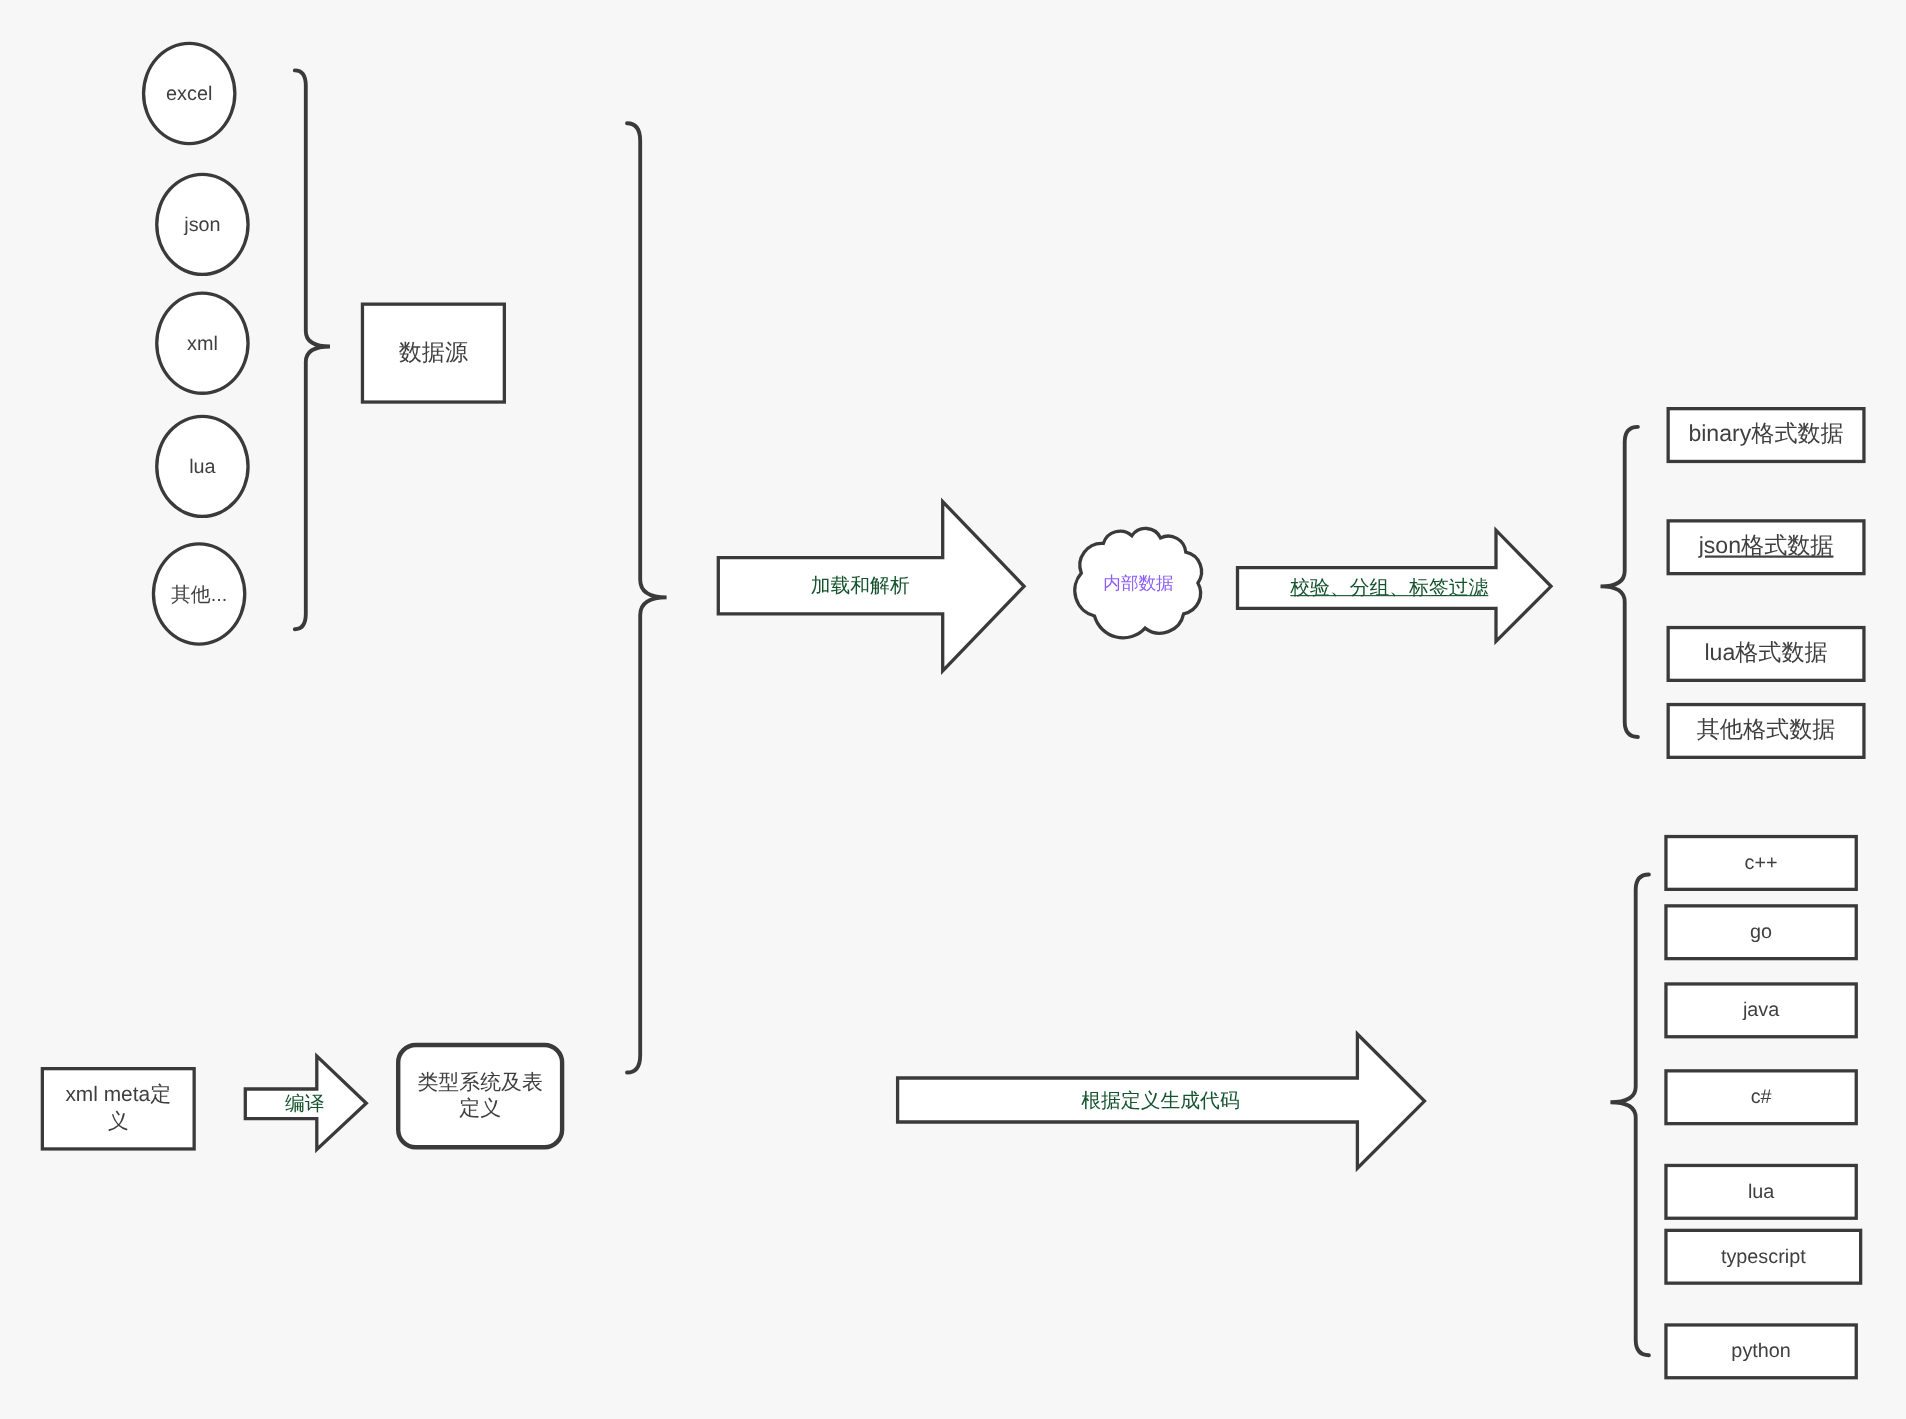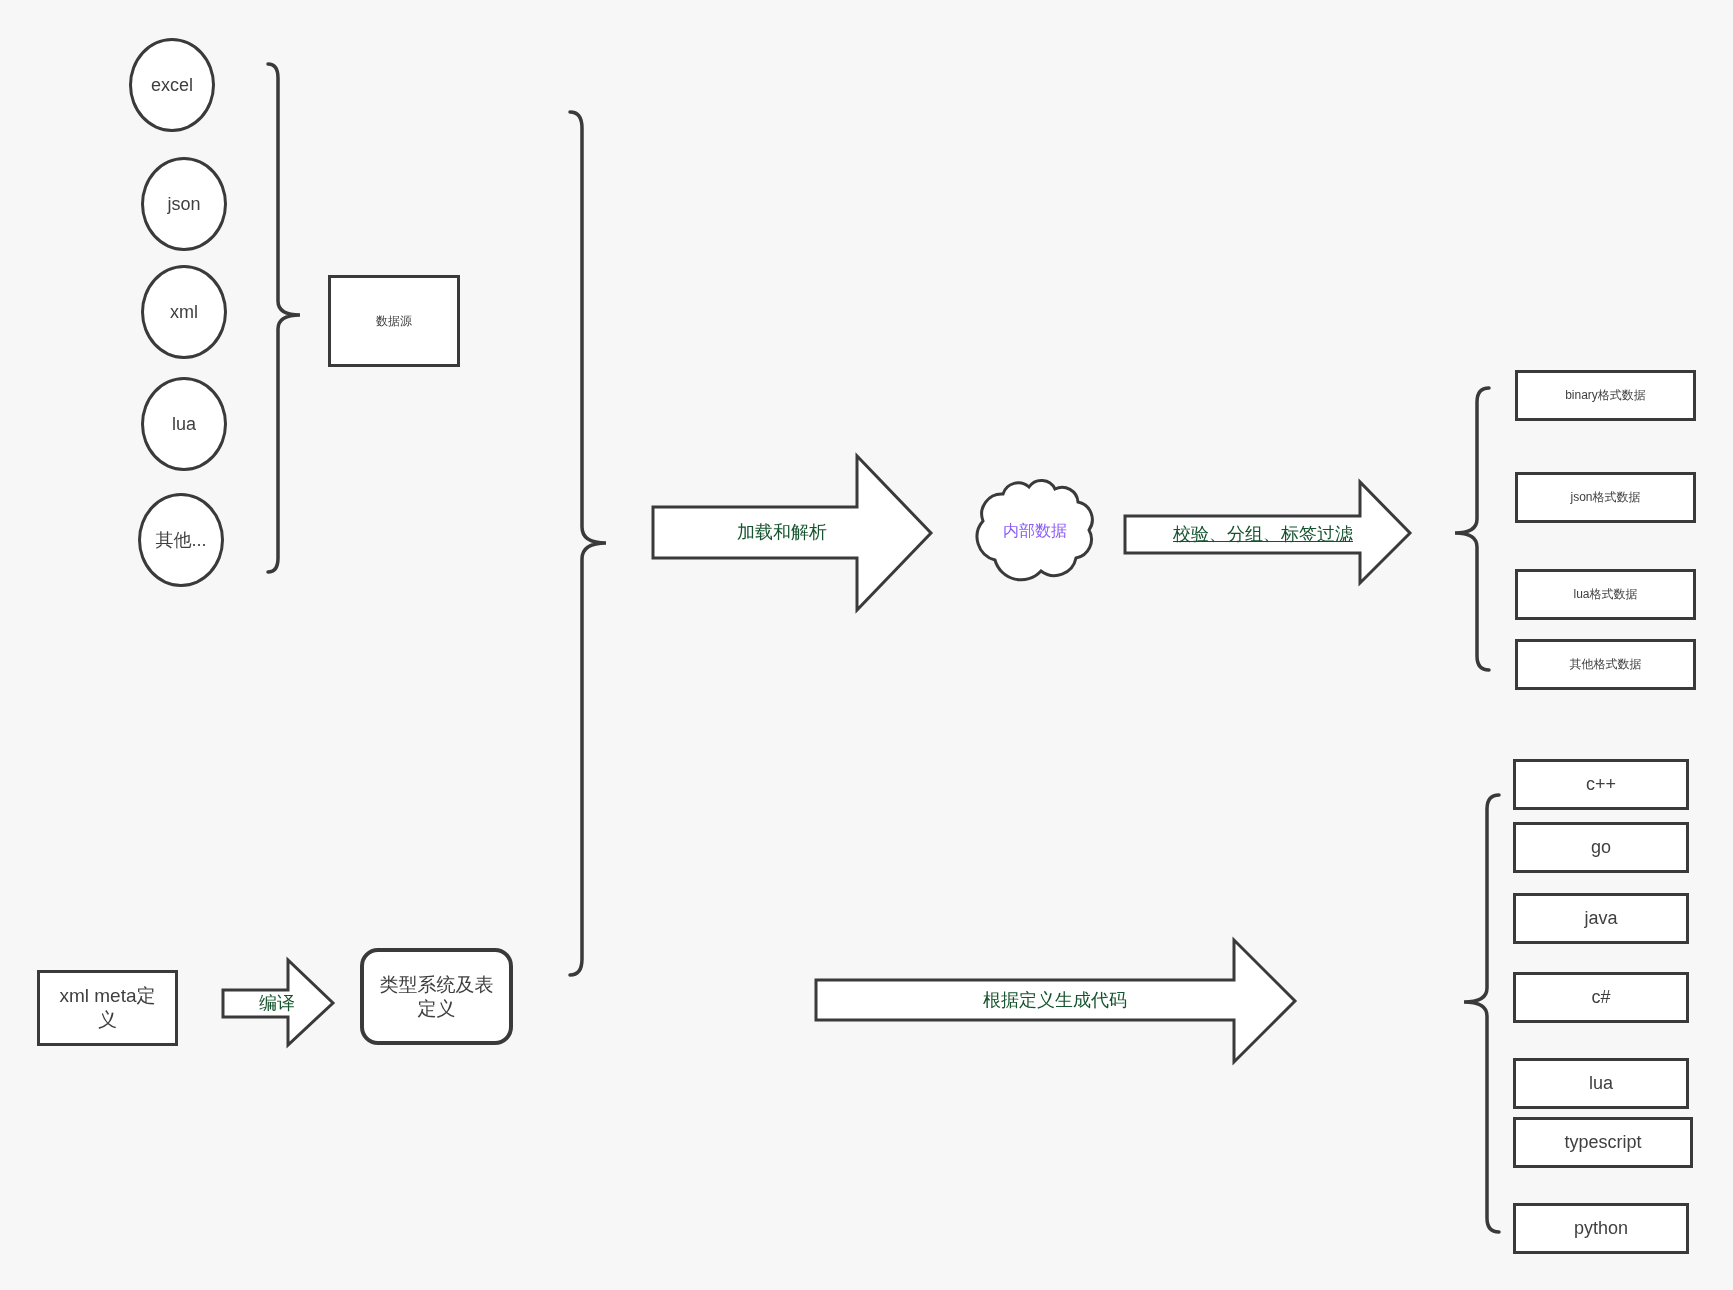--- a/index.html
+++ b/index.html
@@ -19,21 +19,21 @@
     position:absolute;
     box-sizing:border-box;
     background:#ffffff;
     border:3px solid #3a3a3a;
     display:flex;align-items:center;justify-content:center;
     text-align:center;
     color:#3f3f3f;
     line-height:1.25;
   }
   .ellipse{border-radius:50%;font-size:18px;}
-  .rectbox{font-size:12px;}
+  .rectbox{font-size:21px;}
   .langbox{font-size:18px;}
   .bigbox{font-size:19px;word-break:break-word;}
   .rounded{border-radius:18px;border-width:4px;}
   .arrow-label{
     position:absolute;
     transform:translate(-50%,-50%);
     white-space:nowrap;
     font-size:18px;
     color:#14532d;
     text-align:center;
@@ -108,21 +108,21 @@
 
   <div class="arrow-label" style="left:782px;top:532px;">加载和解析</div>
   <div class="cloud-label" style="left:1035px;top:531px;">内部数据</div>
   <div class="arrow-label" style="left:1263px;top:534px;text-decoration:underline;">校验、分组、标签过滤</div>
   <div class="arrow-label" style="left:277px;top:1003px;">编译</div>
   <div class="arrow-label" style="left:1055px;top:1000px;">根据定义生成代码</div>
 
   <div class="node rectbox" style="left:1515px;top:370px;width:181px;height:51px;">
     <span>binary格式数据</span>
   </div>
-  <div class="node rectbox" style="left:1515px;top:472px;width:181px;height:51px;">
+  <div class="node rectbox" style="left:1515px;top:472px;width:181px;height:51px;text-decoration:underline;">
     <span>json格式数据</span>
   </div>
   <div class="node rectbox" style="left:1515px;top:569px;width:181px;height:51px;">
     <span>lua格式数据</span>
   </div>
   <div class="node rectbox" style="left:1515px;top:639px;width:181px;height:51px;">
     <span>其他格式数据</span>
   </div>
 
   <div class="node bigbox" style="left:37px;top:970px;width:141px;height:76px;padding:0 16px;">

